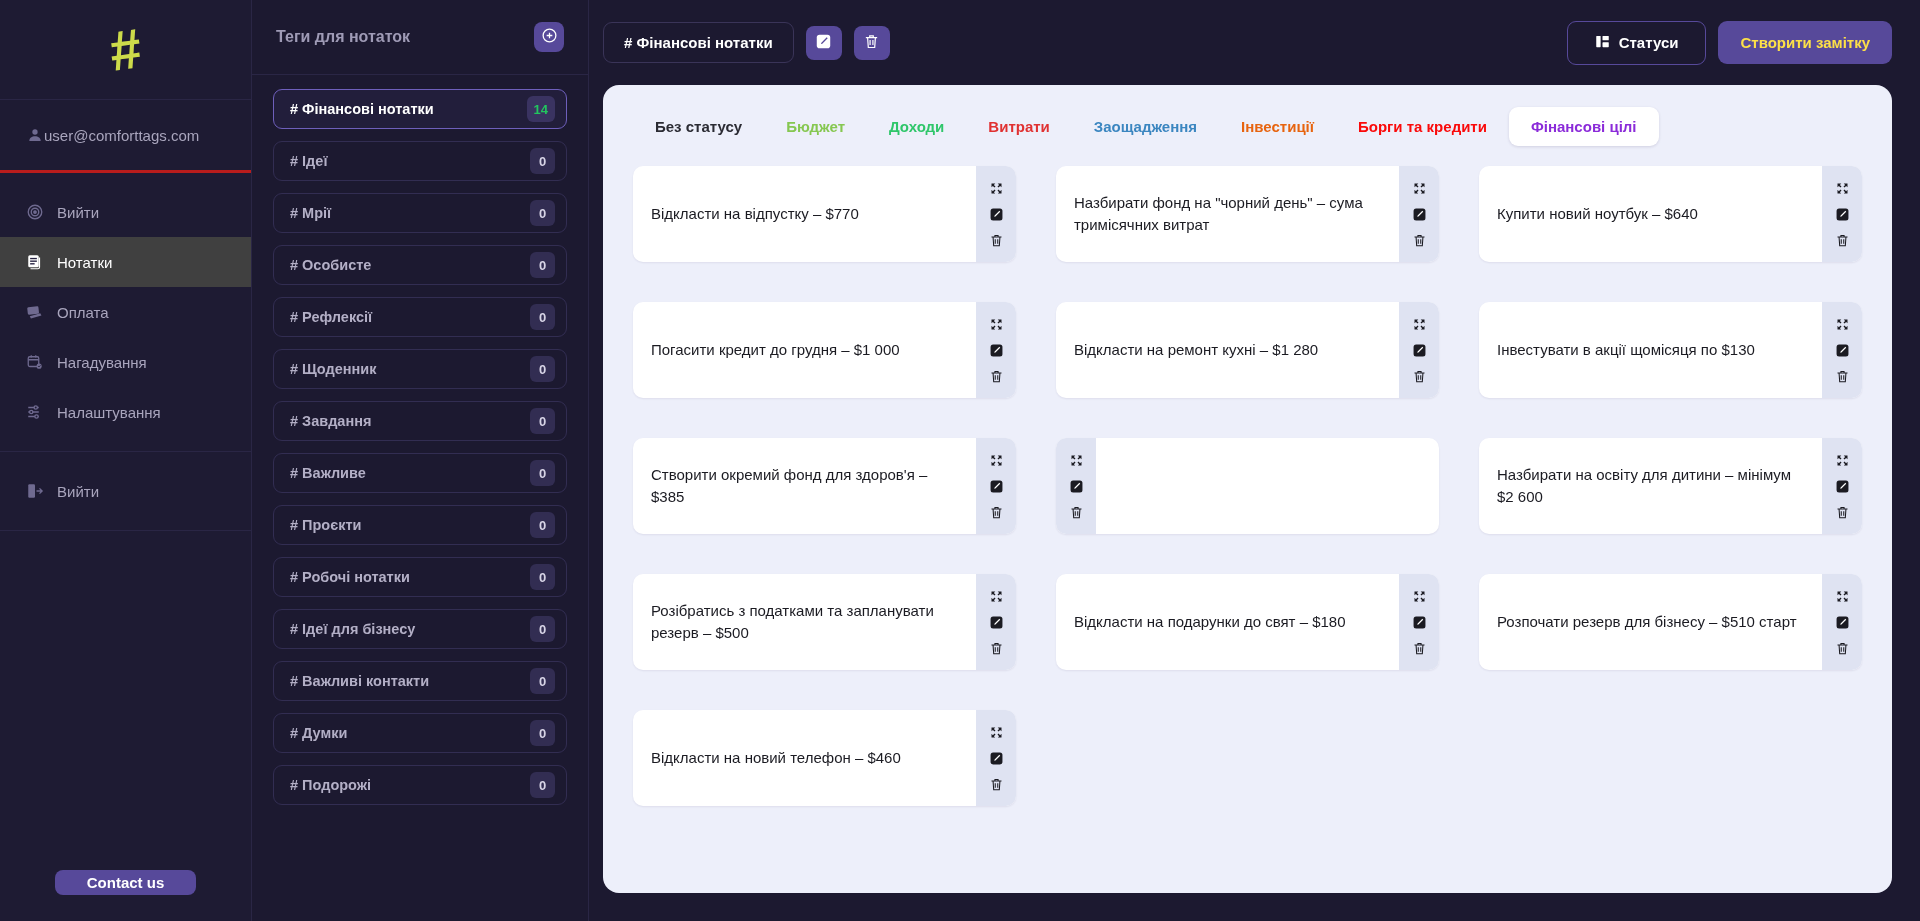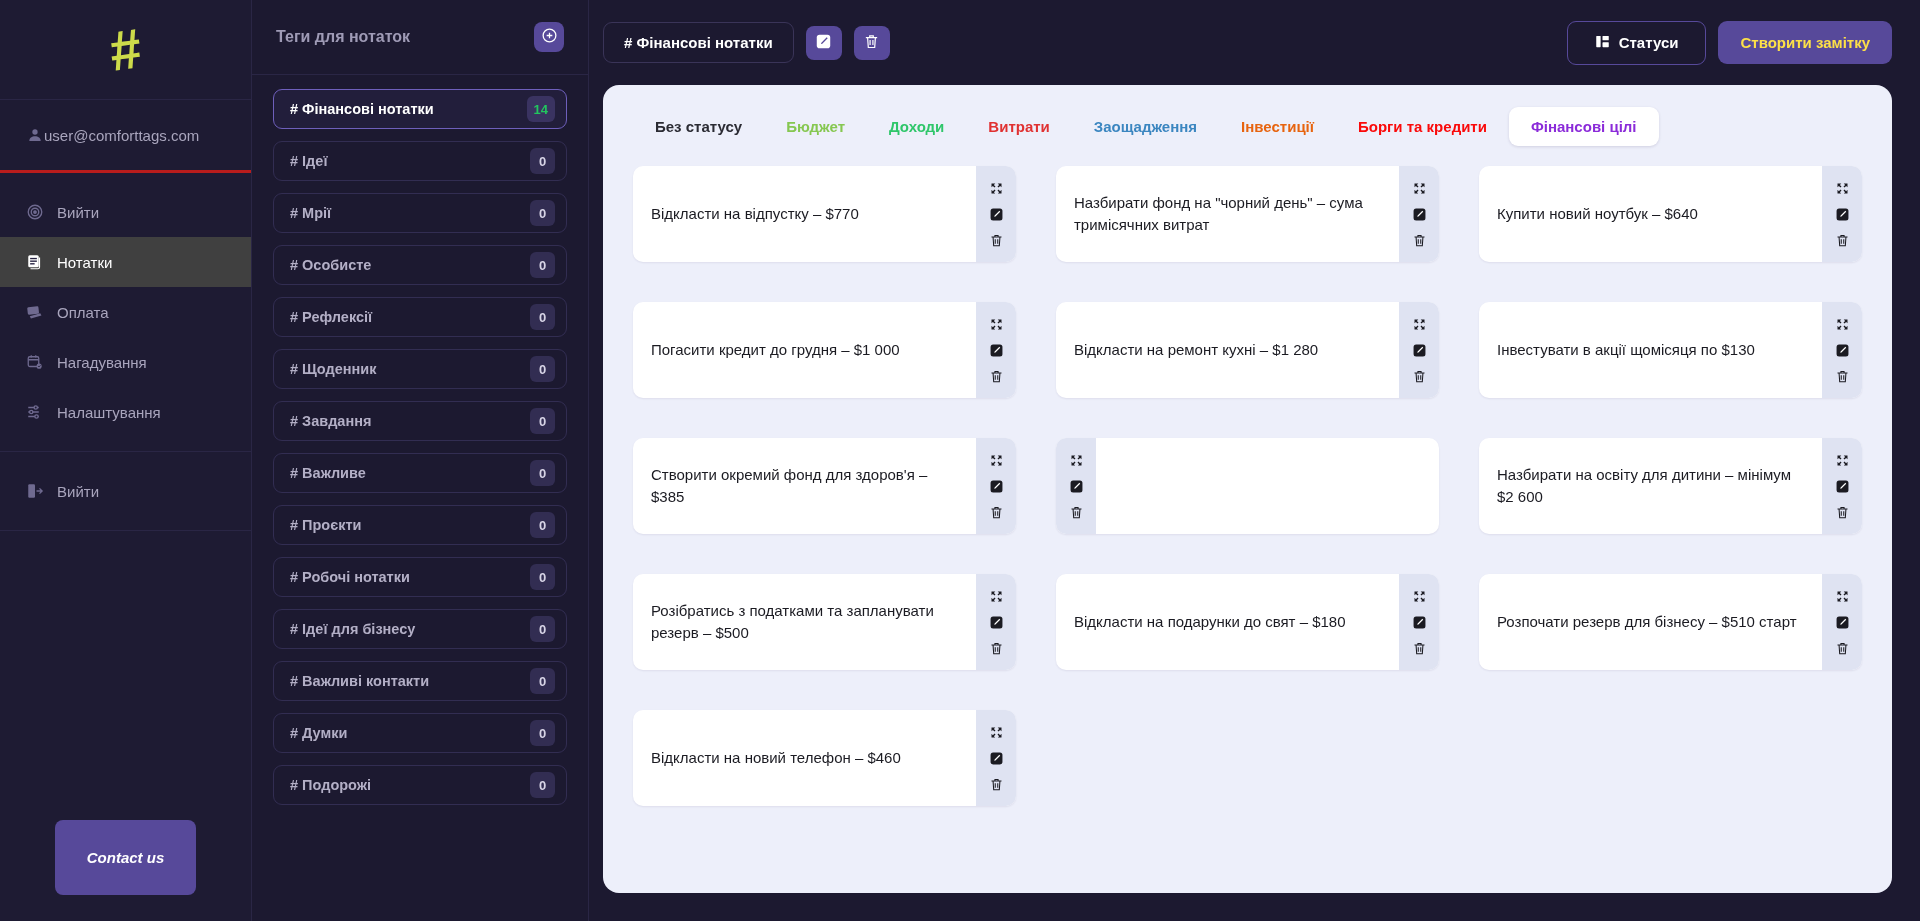--- a/index.html
+++ b/index.html
@@ -41,23 +41,22 @@
     color: #a9a5bd; font-size: 15px; cursor: pointer;
   }
   .nav-item.active { background: #404040; color: #ffffff; }
   .nav-item .ic { width: 18px; height: 18px; display: inline-flex;
     align-items: center; justify-content: center; flex: none; }
   .nav-item .ic svg { display: block; }
   .nav-spacer { flex: 1 1 auto; }
   .contact-wrap { padding: 0 0 26px 0; display: flex; justify-content: center; }
   .contact-btn {
     background: #57499a; color: #fff; border: none; border-radius: 8px;
-    font-size: 15px; font-weight: 700; padding: 29px 32px; cursor: pointer;
+    font-size: 15px; font-weight: 700; padding: 4px 32px; cursor: pointer;
     font-family: "Liberation Sans", sans-serif;
-    font-style: italic;
   }
 
   
   .tagspanel {
     width: 337px; height: 921px; flex: none;
     background: #1c1930;
     border-right: 1px solid #2a2645;
     display: flex; flex-direction: column;
   }
   .tags-head {

